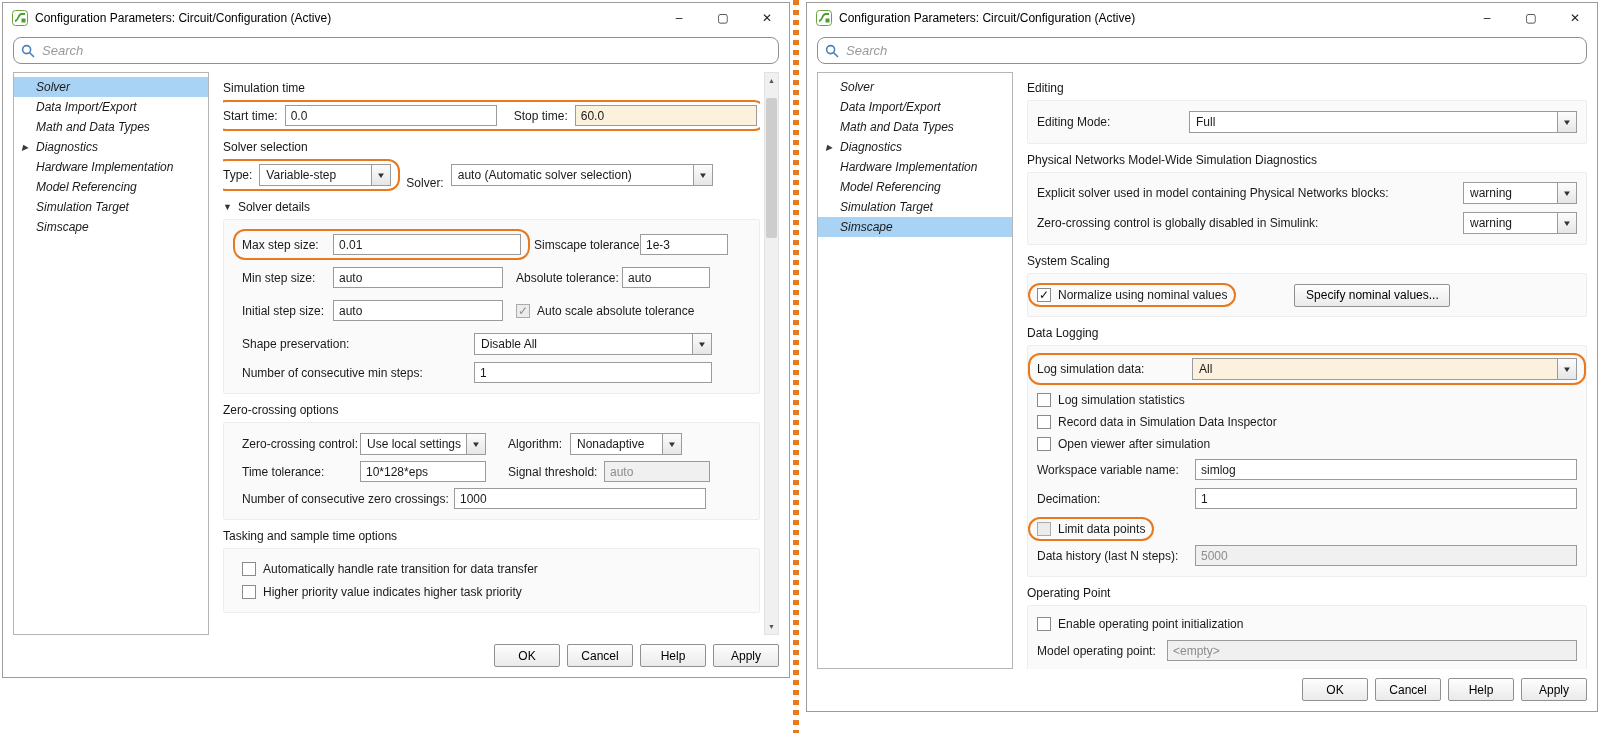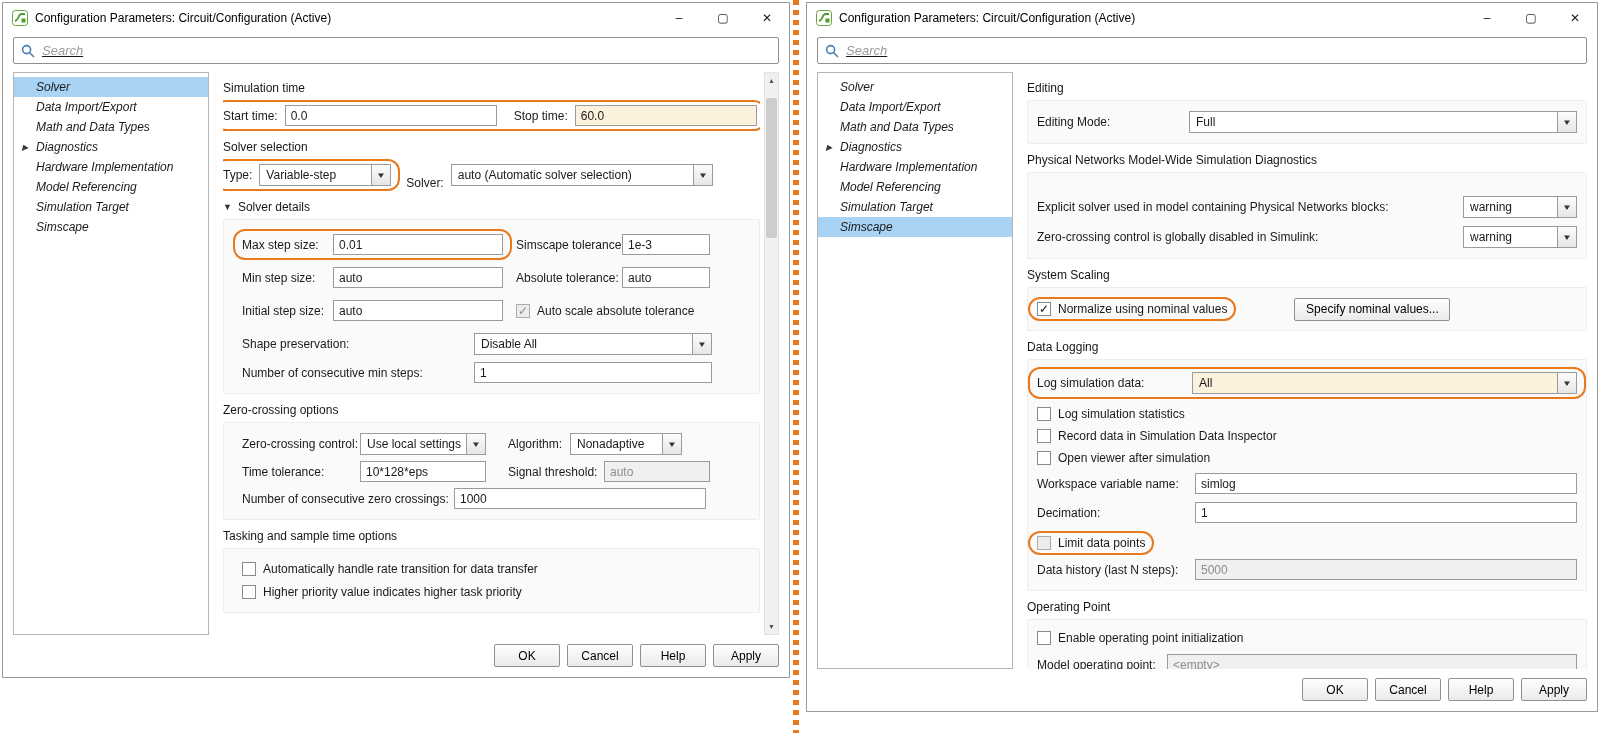--- a/index.html
+++ b/index.html
@@ -10,22 +10,22 @@
   .win-left { left:2px; width:788px; height:676px; }
   .win-right { left:806px; width:792px; height:710px; }
   .divider { position:absolute; left:793px; top:0; width:6px; height:733px;
              background:repeating-linear-gradient(to bottom,#E8791D 0 5px,transparent 5px 10px); }
 
   .titlebar { height:30px; flex:0 0 auto; display:flex; align-items:center; gap:7px; padding-left:9px; background:#fff; }
   .title-text { font-size:12px; color:#000; }
   .win-controls { margin-left:auto; display:flex; height:100%; }
   .win-btn { width:44px; display:flex; align-items:center; justify-content:center; font-size:12px; color:#222; cursor:default; }
 
-  .searchbar { flex:0 0 auto; margin:4px 10px 6px; height:27px; border:1px solid #8f8f8f; border-radius:2px;
-               display:flex; align-items:center; gap:7px; padding:8px 7px; background:#fff;text-decoration:underline; }
+  .searchbar { flex:0 0 auto; margin:4px 10px 6px; height:27px; border:1px solid #8f8f8f; border-radius:8px;
+               display:flex; align-items:center; gap:7px; padding:8px 7px; background:#fff; }
   .search-input { flex:1; border:none; outline:none; background:transparent; font-family:"Liberation Sans",sans-serif; font-size:13px; color:#333; }
   .search-input::placeholder { color:#9a9a9a; font-style:italic; }
 
   .winbody { flex:1; display:flex; gap:14px; padding:2px 10px 0; overflow:hidden; }
   .sidebar { width:196px; flex:0 0 auto; border:1px solid #b5b5b5; background:#fff; padding-top:4px; overflow:hidden; }
   .side-item { height:20px; display:flex; align-items:center; font-size:12px; white-space:nowrap;font-style:italic; }
   .side-item .slot { width:22px; flex:0 0 auto; display:flex; justify-content:center; font-size:8px; color:#3a3a3a; }
   .side-item.selected { background:#a9d3f5; }
 
   .content-area { flex:1; display:flex; overflow:hidden; gap:4px; }
@@ -168,21 +168,21 @@
         </div>
 
         <div class="section-title">
           <span class="tri">▼</span>
           <span>Solver details</span>
         </div>
         <div class="group">
           <div class="row" style="margin:2px 0">
             <div class="wrap hl">
               <span class="lbl" style="width:84px">Max step size:</span>
-              <input class="input" style="width: 170px;" value="0.01">
+              <input class="input" style="width: 188px;" value="0.01">
             </div>
             <span class="lbl" style="width:106px;margin-left:4px">Simscape tolerance:</span>
             <input class="input" style="width: 88px;" value="1e-3">
           </div>
           <div class="row" style="margin:2px 0">
             <div class="wrap">
               <span class="lbl" style="width:84px">Min step size:</span>
               <input class="input" style="width: 170px;" value="auto">
             </div>
             <span class="lbl" style="width:106px;margin-left:4px">Absolute tolerance:</span>
@@ -350,21 +350,21 @@
               <span class="dd-text">Full</span>
               <span class="dd-btn">
                   <span class="dd-arrow">▼</span>
                 </span>
             </div>
           </div>
         </div>
 
         <div class="section-title">Physical Networks Model-Wide Simulation Diagnostics</div>
         <div class="group">
-          <div class="row" style="margin:16px 0 8px">
+          <div class="row" style="margin:2px 0 8px">
             <span class="lbl">Explicit solver used in model containing Physical Networks blocks:</span>
             <div class="dropdown" style="width:114px;margin-left:auto">
               <span class="dd-text">warning</span>
               <span class="dd-btn">
                   <span class="dd-arrow">▼</span>
                 </span>
             </div>
           </div>
           <div class="row" style="margin:8px 0 3px">
             <span class="lbl">Zero-crossing control is globally disabled in Simulink:</span>

